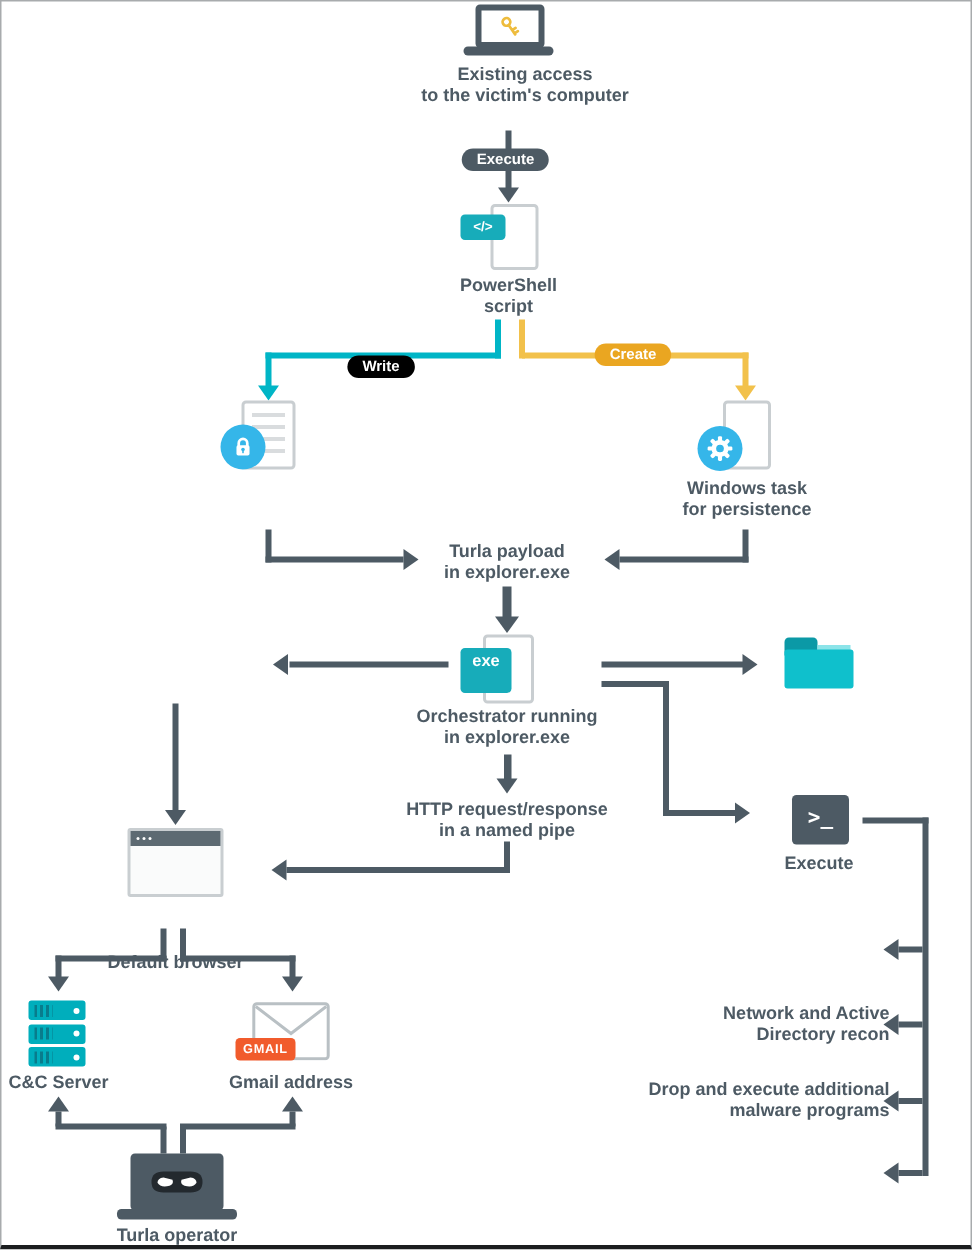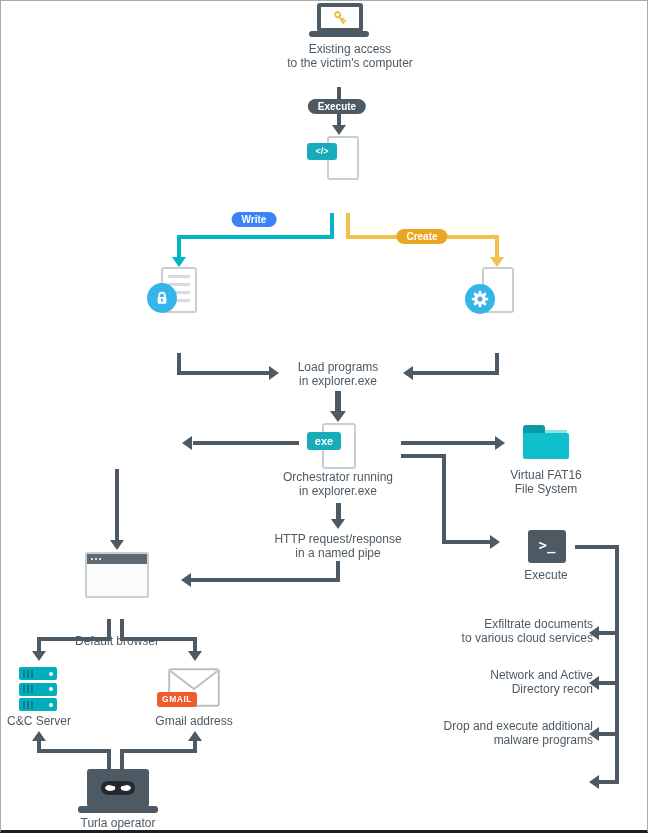--- a/index.html
+++ b/index.html
@@ -14,21 +14,21 @@
   .seg.gold { background:#f2c14b; }
   .ah { position:absolute; width:0; height:0; }
   .ah.down  { border-left:7px solid transparent; border-right:7px solid transparent; border-top:10px solid #4d5a64; }
   .ah.down.big { border-left:8px solid transparent; border-right:8px solid transparent; border-top:11px solid #4d5a64; }
   .ah.up    { border-left:7px solid transparent; border-right:7px solid transparent; border-bottom:10px solid #4d5a64; }
   .ah.left  { border-top:7px solid transparent; border-bottom:7px solid transparent; border-right:10px solid #4d5a64; }
   .ah.right { border-top:7px solid transparent; border-bottom:7px solid transparent; border-left:10px solid #4d5a64; }
   .ah.teal.down { border-top-color:#00b5c6; }
   .ah.gold.down { border-top-color:#f2c14b; }
   .lbl {
-    position:absolute; color:#4d5a64; font-weight:normal; font-size:12px;
+    position:absolute; color:#4d5a64; font-weight:bold; font-size:12px;
     line-height:13.5px; text-align:center; white-space:pre-line;
   }
   .lbl.note { font-style:italic; font-weight:600; }
   .lbl.ralign { text-align:right; }
   .pill {
     position:absolute; transform:translateX(-50%); color:#fff;
     font-size:10px; font-weight:bold; line-height:11px;
     padding:2px 10px; border-radius:9px; white-space:nowrap;
   }
   .doc { position:absolute; background:#fff; border:2px solid #c9ced1; border-radius:3px; box-sizing:border-box; }
@@ -123,37 +123,39 @@
   <div class="seg" style="left:106px;top:750px;width:4px;height:18px"></div>
   <div class="seg" style="left:119px;top:750px;width:4px;height:18px"></div>
   <div class="seg" style="left:36px;top:748px;width:74px;height:4px"></div>
   <div class="seg" style="left:36px;top:740px;width:4px;height:10px"></div>
   <div class="ah up" style="left:31px;top:730px"></div>
   <div class="seg" style="left:119px;top:748px;width:77px;height:4px"></div>
   <div class="seg" style="left:192px;top:740px;width:4px;height:10px"></div>
   <div class="ah up" style="left:187px;top:730px"></div>
 
   <div class="pill" style="left:336px;top:98px;background:#4d5a64">Execute</div>
-  <div class="pill" style="left:253px;top:211px;background:#3b82f6">Write</div>
+  <div class="pill" style="left:253px;top:236px;background:#000000">Write</div>
   <div class="pill" style="left:421px;top:228px;background:#eaa621">Create</div>
 
   <div class="laptop-screen" style="left:316px;top:2px;width:46px;height:29px;border:4px solid #4d5a64;background:#fff">
     <svg width="18" height="18" viewBox="0 0 24 24" style="transform:rotate(-35deg)">
       <g stroke="#eebc3d" stroke-width="2.4" fill="none" stroke-linecap="round">
         <circle cx="12" cy="6.5" r="3.4"></circle>
         <path d="M12 10v10M12 15.5h3.6M12 19h3.6"></path>
       </g>
     </svg>
   </div>
   <div class="laptop-base" style="left:308px;top:30px;width:60px;height:6px"></div>
   <div class="lbl" style="left:219px;top:42px;width:260px">Existing access
 to the victim's computer</div>
 
   <div class="doc" style="left:326px;top:135px;width:32px;height:44px"></div>
   <div class="badge tealb" style="left:306px;top:142px;width:30px;height:17px;font-size:9px;line-height:17px">&lt;/&gt;</div>
+  <div class="lbl" style="left:268px;top:183px;width:140px">PowerShell
+script</div>
 
   <div class="doc" style="left:160px;top:266px;width:36px;height:46px">
     <div class="doclines"></div>
   </div>
   <div class="bubble" style="left:146px;top:282px;width:30px;height:30px">
     <svg width="18" height="18" viewBox="0 0 24 24">
       <path d="M8.2 11V8.6a3.8 3.8 0 0 1 7.6 0V11" fill="none" stroke="#fff" stroke-width="2.4"></path>
       <rect x="6.2" y="10.5" width="11.6" height="9" rx="1.6" fill="#fff"></rect>
       <circle cx="12" cy="14.2" r="1.6" fill="#35b6e9"></circle>
       <rect x="11.3" y="14.5" width="1.4" height="3" fill="#35b6e9"></rect>
@@ -166,37 +168,37 @@
       <g fill="#fff">
         <rect x="10.5" y="3" width="3" height="18" rx="1"></rect>
         <rect x="10.5" y="3" width="3" height="18" rx="1" transform="rotate(45 12 12)"></rect>
         <rect x="10.5" y="3" width="3" height="18" rx="1" transform="rotate(90 12 12)"></rect>
         <rect x="10.5" y="3" width="3" height="18" rx="1" transform="rotate(135 12 12)"></rect>
         <circle cx="12" cy="12" r="6.2"></circle>
       </g>
       <circle cx="12" cy="12" r="2.8" fill="#35b6e9"></circle>
     </svg>
   </div>
-
-  <div class="lbl" style="left:257px;top:360px;width:160px">Load programs
+  <div class="lbl" style="left:417px;top:318px;width:160px">Windows task
+for persistence</div>
+
+  <div class="lbl" style="left:257px;top:360px;width:160px">Turla payload
 in explorer.exe</div>
 
   <div class="doc" style="left:321px;top:422px;width:34px;height:46px"></div>
-  <div class="badge tealb" style="left:306px;top:431px;width:34px;height:18px;font-size:11px;line-height:18px">exe</div>
+  <div class="badge tealb" style="left:306px;top:431px;width:34px;height:30px;font-size:11px;line-height:18px">exe</div>
   <div class="lbl" style="left:257px;top:470px;width:160px">Orchestrator running
 in explorer.exe</div>
 
 
   <div style="position:absolute;left:522px;top:424px;width:46px;height:34px">
     <div style="position:absolute;left:0;top:0;width:22px;height:12px;background:#0b99a6;border-radius:3px 3px 0 0"></div>
     <div style="position:absolute;left:22px;top:5px;width:22px;height:4px;background:#8ce4e9"></div>
     <div style="position:absolute;left:0;top:8px;width:46px;height:26px;background:#0fc0cc;border-radius:2px"></div>
   </div>
-  <div class="lbl" style="left:475px;top:468px;width:140px">Virtual FAT16
-File System</div>
 
   <div class="lbl" style="left:257px;top:532px;width:160px">HTTP request/response
 in a named pipe</div>
 
   <div class="term" style="left:527px;top:529px;width:38px;height:33px;line-height:31px">&gt;_</div>
   <div class="lbl" style="left:485px;top:568px;width:120px">Execute</div>
 
   <div style="position:absolute;left:84px;top:551px;width:64px;height:46px;background:#fafbfb;border:2px solid #c9ced1;border-radius:2px;box-sizing:border-box">
     <div style="position:absolute;left:0;top:0;right:0;height:10px;background:#5d6a72">
       <div style="position:absolute;left:4px;top:4px;width:2px;height:2px;border-radius:50%;background:#fff"></div>
@@ -232,20 +234,18 @@
   <div class="laptop-screen" style="left:86px;top:768px;width:62px;height:38px">
     <svg width="40" height="18" viewBox="0 0 40 18">
       <path d="M3 9 Q3 2 11 2 H29 Q37 2 37 9 Q37 16 29 16 H11 Q3 16 3 9Z" fill="#23292e"></path>
       <path d="M7 9.5 Q7 6.5 11 6 L17 7.5 Q18 10.5 15 11.5 Q9 13 7 9.5Z" fill="#fff"></path>
       <path d="M33 9.5 Q33 6.5 29 6 L23 7.5 Q22 10.5 25 11.5 Q31 13 33 9.5Z" fill="#fff"></path>
     </svg>
   </div>
   <div class="laptop-base" style="left:77px;top:805px;width:80px;height:7px"></div>
   <div class="lbl" style="left:57px;top:816px;width:120px">Turla operator</div>
 
-  <div class="lbl ralign" style="left:392px;top:617px;width:200px">Exfiltrate documents
-to various cloud services</div>
   <div class="lbl ralign" style="left:392px;top:719px;width:200px">Drop and execute additional
 malware programs</div>
   <div class="lbl ralign" style="left:392px;top:668px;width:200px">Network and Active
 Directory recon</div>
 
 </div>
 
 </body></html>

